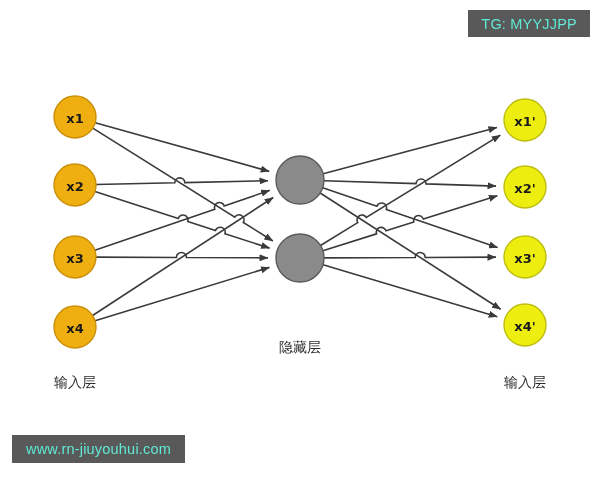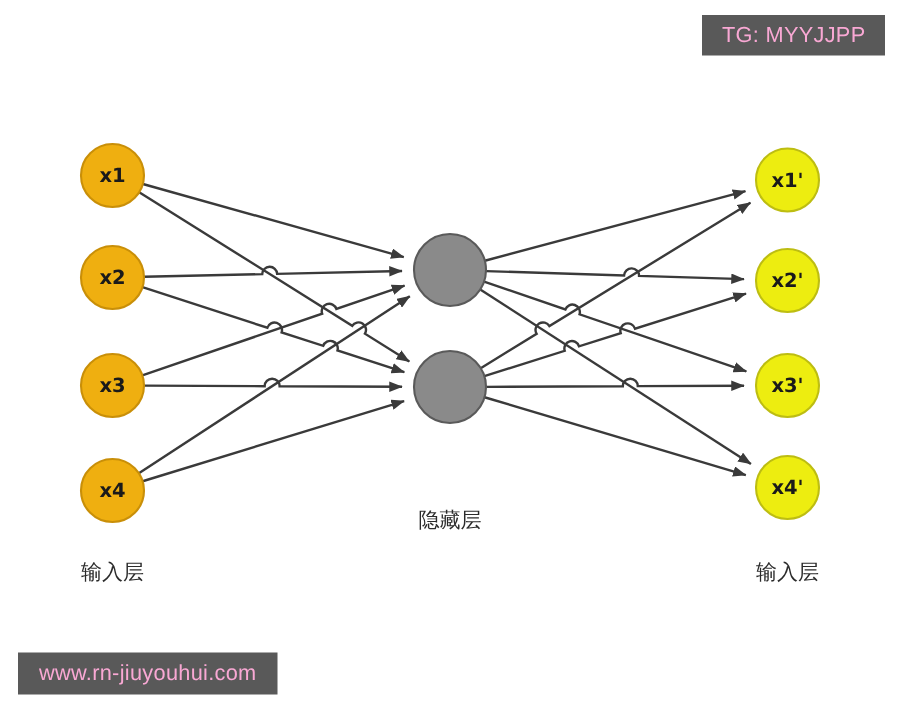--- a/index.html
+++ b/index.html
@@ -37,21 +37,21 @@
   .layer-label {
     font-family: "DejaVu Sans", "Liberation Sans", sans-serif;
     font-size: 14px;
     fill: #2b2b2b;
     text-anchor: middle;
     dominant-baseline: central;
   }
   .badge {
     position: absolute;
     background: #595959;
-    color: #f9a8d4;
+    color: #5eead4;
     font-family: "Liberation Sans", "DejaVu Sans", sans-serif;
     font-size: 14px;
     letter-spacing: 0.2px;
     white-space: nowrap;
     display: flex;
     align-items: center;
     justify-content: center;
   }
   #badge-tg {
     right: 10px;

